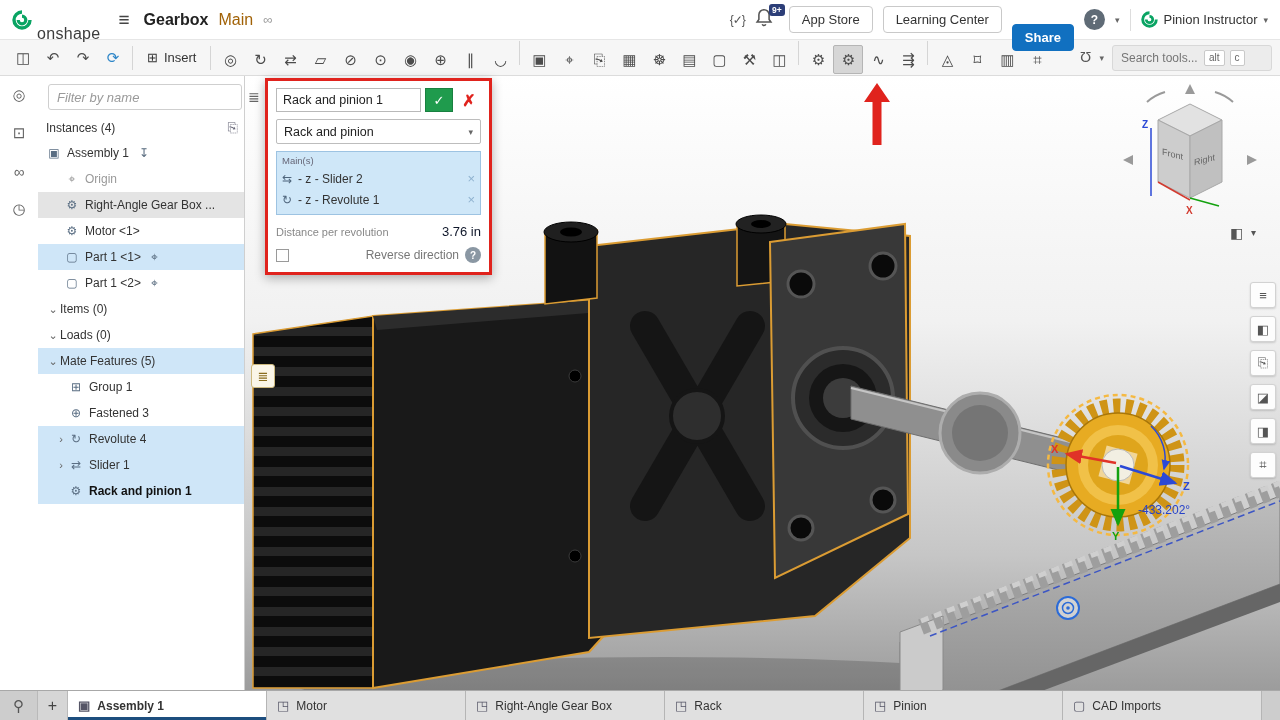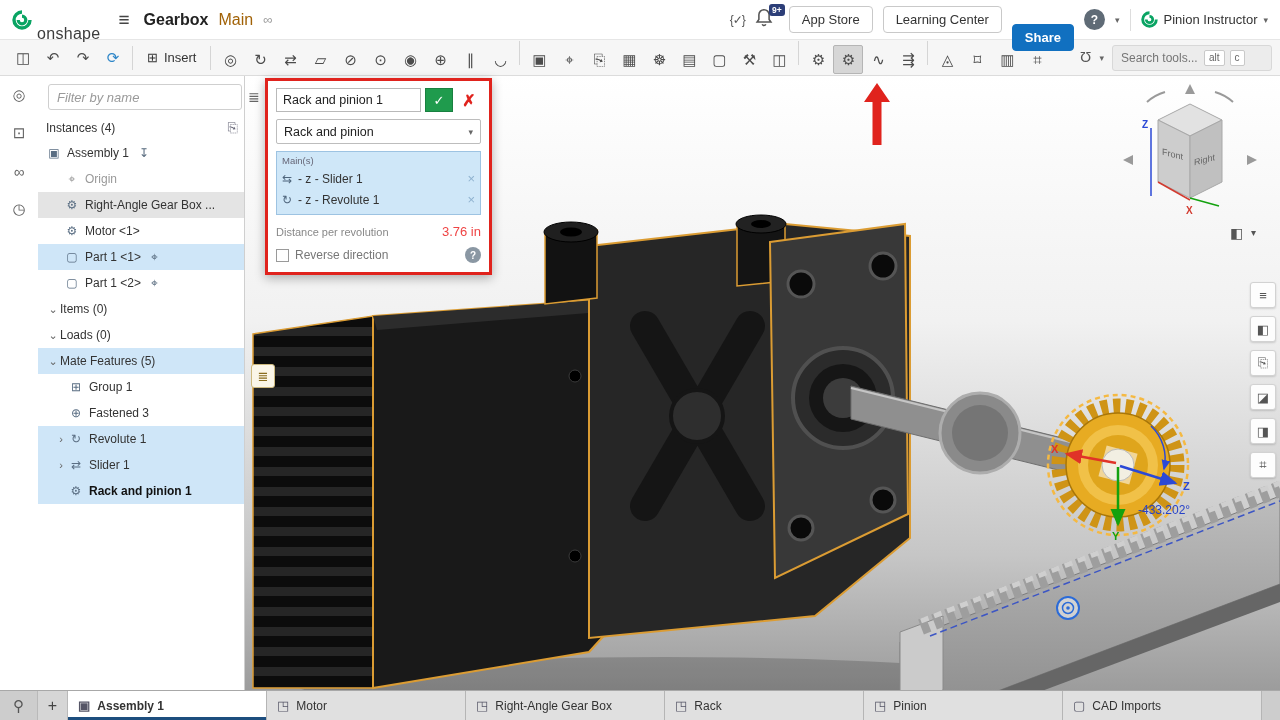--- a/index.html
+++ b/index.html
@@ -91,22 +91,22 @@
                 align-items:center; padding:0 7px; font-size:12.5px; color:#222; cursor:pointer; }
   .dlg-select .grow { flex:1; }
   .mates-box { margin-top:7px; background:#cfe7f8; border:1px solid #9dc3e2; padding:3px 5px 4px 5px; }
   .mates-label { font-size:9.5px; color:#667; margin-bottom:2px; }
   .mate-item { display:flex; align-items:center; height:21px; font-size:12px; color:#333; }
   .mate-item .mic { width:16px; font-size:12px; color:#4e657c; }
   .mate-item .grow { flex:1; }
   .mate-item .rm { color:#8fb2cf; font-size:13px; cursor:pointer; }
   .dist-row { display:flex; align-items:center; margin-top:9px; }
   .dist-label { flex:1; font-size:11px; color:#888; }
-  .dist-value { width:64px; text-align:right; font-size:13px; color:#ef4444; border:none; outline:none; }
-  .rev-row { display:flex; align-items:center; gap:6px; margin-top:8px; }
+  .dist-value { width:64px; text-align:right; font-size:13px; color:#0f172a; border:none; outline:none; }
+  .rev-row { display:flex; align-items:center; gap:6px; margin-top:8px;text-align:right; }
   .chk { width:13px; height:13px; border:1px solid #9a9a9a; background:#fff; }
   .rev-label { font-size:12px; color:#777; flex:1; }
   .mini-help { width:16px; height:16px; border-radius:50%; background:#8a97a3; color:#fff; font-size:10px;
                font-weight:bold; display:flex; align-items:center; justify-content:center; }
 
   
   .red-arrow { position:absolute; left:863px; top:82px; z-index:45; }
 
   
   .tabbar { position:absolute; left:0; right:0; bottom:0; height:30px; background:#cdcdcd; border-top:1px solid #a8a8a8;
@@ -253,21 +253,21 @@
         <span class="tic">⊞</span>
         <span class="lbl">Group 1</span>
       </div>
       <div class="trow" style="padding-left:30px;">
         <span class="tic">⊕</span>
         <span class="lbl">Fastened 3</span>
       </div>
       <div class="trow selblue" style="padding-left:16px;">
         <span class="chv">›</span>
         <span class="tic">↻</span>
-        <span class="lbl">Revolute 1</span>
+        <span class="lbl">Revolute 4</span>
       </div>
       <div class="trow selblue" style="padding-left:16px;">
         <span class="chv">›</span>
         <span class="tic">⇄</span>
         <span class="lbl">Slider 1</span>
       </div>
       <div class="trow selblue" style="padding-left:30px;">
         <span class="tic">⚙</span>
         <span class="lbl bold">Rack and pinion 1</span>
       </div>
@@ -411,21 +411,21 @@
       <button class="dlg-x">✗</button>
     </div>
     <div class="dlg-select">
       <span class="grow">Rack and pinion</span>
       <span class="caret">▾</span>
     </div>
     <div class="mates-box">
       <div class="mates-label">Main(s)</div>
       <div class="mate-item">
         <span class="mic">⇆</span>
-        <span class="grow">- z - Slider 1</span>
+        <span class="grow">- z - Slider 2</span>
         <span class="rm">×</span>
       </div>
       <div class="mate-item">
         <span class="mic">↻</span>
         <span class="grow">- z - Revolute 1</span>
         <span class="rm">×</span>
       </div>
     </div>
     <div class="dist-row">
       <span class="dist-label">Distance per revolution</span>

